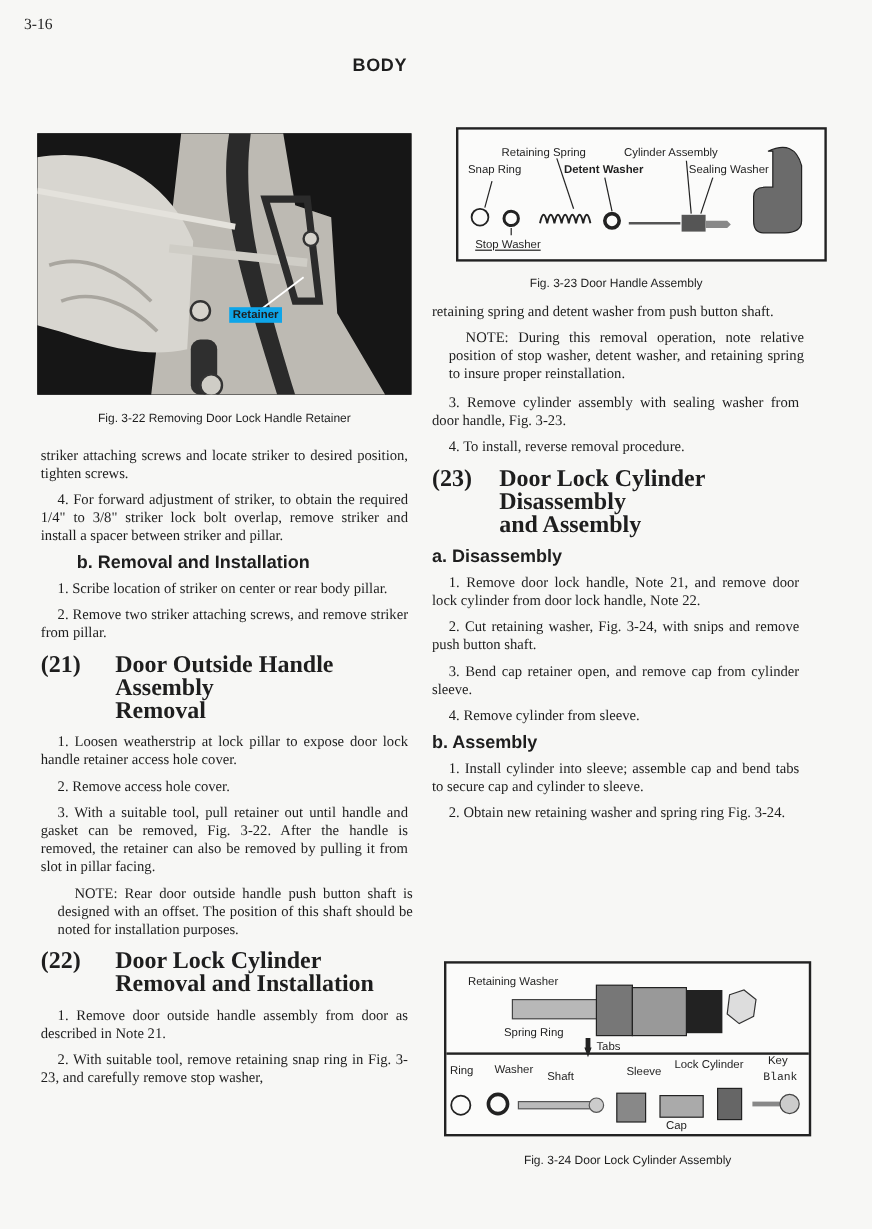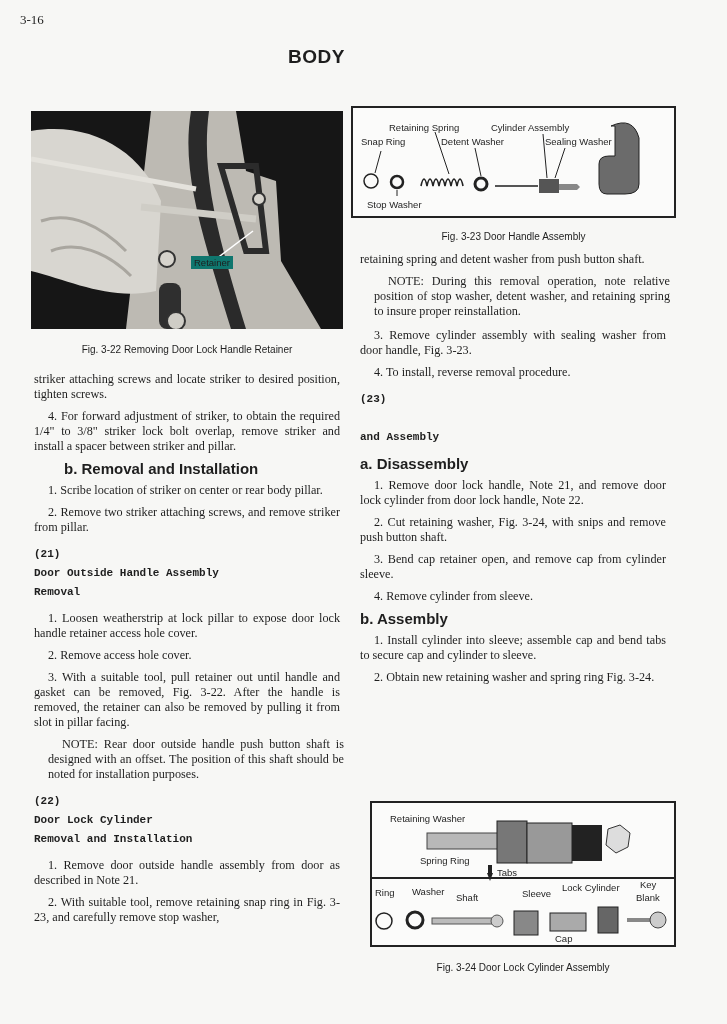--- a/index.html
+++ b/index.html
@@ -1,27 +1,27 @@
 <!DOCTYPE html>
 <html><head>
 <meta charset="utf-8">
 <style>
   html, body { margin:0; padding:0; }
   body { width:727px; height:1024px; background:#f7f7f5; position:relative; overflow:hidden;
          font-family:"Liberation Serif", serif; color:#1e1e1e; }
   .abs { position:absolute; }
   .pagenum { left:20px; top:12px; font-size:13px; }
   .runhead { left:0; width:633px; top:46px; text-align:center; font-family:"Liberation Sans", sans-serif;
-             font-weight:bold; font-size:19px; letter-spacing:0.5px; }
+             font-weight:bold; font-size:15px; letter-spacing:0.5px; }
   .col { position:absolute; font-size:12.2px; line-height:15px; }
   .col p { margin:0 4px 7px 0; text-align:justify; text-indent:14px; }
   .col p.cont { text-indent:0; }
   .note { margin:0 0 9px 14px !important; }
   .sub { font-family:"Liberation Sans", sans-serif; font-weight:bold; font-size:15px; margin:10px 0 12px 0; text-indent:0 !important; }
-  .sec { display:flex; font-family:Liberation Mono, monospace; font-weight:bold; font-size:11px; line-height:19px; margin:10px 0 9px 0;flex-direction:column; }
+  .sec { display:flex; font-family:Liberation Serif, serif; font-weight:bold; font-size:20px; line-height:19px; margin:10px 0 9px 0; }
   .sec .num { width:62px; flex:none; }
   .caption { font-family:"Liberation Sans", sans-serif; font-size:10px; text-align:center; }
   .figbox { position:absolute; border:2px solid #222; background:#fbfbfa; }
   .lbl { position:absolute; font-family:"Liberation Sans", sans-serif; font-size:9.5px; white-space:nowrap; }
   .photo { position:absolute; left:31px; top:111px; width:312px; height:218px; background:#151515; overflow:hidden; }
 </style>
 </head>
 <body>
 
 <div class="abs pagenum">3-16</div>
@@ -37,31 +37,31 @@
     <path d="M20 140 C45 130 75 140 100 165" stroke="#a9a69f" stroke-width="3" fill="none"></path>
     <line x1="0" y1="48" x2="165" y2="78" stroke="#e4e2dc" stroke-width="5"></line>
     <line x1="110" y1="96" x2="225" y2="108" stroke="#cfcdc6" stroke-width="7"></line>
     <path d="M190 55 L225 55 L235 140 L215 140 Z" fill="none" stroke="#2b2b2b" stroke-width="6"></path>
     <circle cx="136" cy="148" r="8" fill="#d6d3cc" stroke="#333" stroke-width="2"></circle>
     <circle cx="228" cy="88" r="6" fill="#d6d3cc" stroke="#333" stroke-width="2"></circle>
     <rect x="128" y="172" width="22" height="46" rx="8" fill="#2f2f2f"></rect>
     <circle cx="145" cy="210" r="9" fill="#cfcdc6" stroke="#333" stroke-width="2"></circle>
     <line x1="185" y1="148" x2="222" y2="120" stroke="#fff" stroke-width="1.5"></line>
   </svg>
-  <div class="lbl" style="left:160px; top:145px; background:#0f766e; padding:1px 3px; font-weight:normal;">Retainer</div>
+  <div class="lbl" style="left:160px; top:145px; background:#0ea5e9; padding:1px 3px; font-weight:bold;">Retainer</div>
 </div>
 <div class="abs caption" style="left:31px; width:312px; top:344px;">Fig. 3-22  Removing Door Lock Handle Retainer</div>
 
-<div class="figbox" style="left:351px; top:106px; width:305px; height:108px;padding-left:16px;">
+<div class="figbox" style="left:380px; top:106px; width:305px; height:108px;">
   <div class="lbl" style="left:36px; top:14px;">Retaining Spring</div>
   <div class="lbl" style="left:138px; top:14px;">Cylinder Assembly</div>
   <div class="lbl" style="left:8px; top:28px;">Snap Ring</div>
-  <div class="lbl" style="left:88px; top:28px;">Detent Washer</div>
+  <div class="lbl" style="left:88px; top:28px;font-weight:bold;">Detent Washer</div>
   <div class="lbl" style="left:192px; top:28px;">Sealing Washer</div>
-  <div class="lbl" style="left:14px; top:91px;">Stop Washer</div>
+  <div class="lbl" style="left:14px; top:91px;text-decoration:underline;">Stop Washer</div>
   <svg width="305" height="108" viewBox="0 0 305 108" style="position:absolute;left:0;top:0;">
     <circle cx="18" cy="73" r="7" fill="none" stroke="#222" stroke-width="1.5"></circle>
     <circle cx="44" cy="74" r="6" fill="none" stroke="#222" stroke-width="2.5"></circle>
     <path d="M68 78 q3 -14 6 0 q3 -14 6 0 q3 -14 6 0 q3 -14 6 0 q3 -14 6 0 q3 -14 6 0 q3 -14 6 0" fill="none" stroke="#222" stroke-width="1.6"></path>
     <circle cx="128" cy="76" r="6" fill="none" stroke="#222" stroke-width="3"></circle>
     <line x1="142" y1="78" x2="185" y2="78" stroke="#555" stroke-width="2"></line>
     <rect x="186" y="71" width="20" height="14" fill="#555"></rect>
     <path d="M206 76 h18 l3 3 -3 3 h-18 z" fill="#888"></path>
     <path d="M258 18 q22 -10 28 12 v46 q0 10 -14 10 h-18 q-8 0 -8 -10 v-20 q0 -8 10 -8 h6 v-30 z" fill="#6b6b6b" stroke="#222"></path>
     <line x1="28" y1="43" x2="22" y2="65" stroke="#222"></line>
@@ -98,21 +98,21 @@
   <p>2. With suitable tool, remove retaining snap ring in Fig. 3-23, and carefully remove stop washer,</p>
 </div>
 
 <div class="col" style="left:360px; top:252px; width:310px;">
   <p class="cont">retaining spring and detent washer from push button shaft.</p>
   <p class="note">NOTE:  During this removal operation, note relative position of stop washer, detent washer, and retaining spring to insure proper reinstallation.</p>
   <p>3. Remove cylinder assembly with sealing washer from door handle, Fig. 3-23.</p>
   <p>4. To install, reverse removal procedure.</p>
   <div class="sec">
     <span class="num" style="width:56px;">(23)</span>
-    <span><br>
+    <span><span>Door Lock Cylinder Disassembly</span><br>
     <span>and Assembly</span></span>
   </div>
   <p class="sub">a. Disassembly</p>
   <p>1. Remove door lock handle, Note 21, and remove door lock cylinder from door lock handle, Note 22.</p>
   <p>2. Cut retaining washer, Fig. 3-24, with snips and remove push button shaft.</p>
   <p>3. Bend cap retainer open, and remove cap from cylinder sleeve.</p>
   <p>4. Remove cylinder from sleeve.</p>
   <p class="sub">b. Assembly</p>
   <p>1. Install cylinder into sleeve; assemble cap and bend tabs to secure cap and cylinder to sleeve.</p>
   <p>2. Obtain new retaining washer and spring ring Fig. 3-24.</p>
@@ -122,21 +122,21 @@
   <div style="position:absolute; left:0; top:74px; width:302px; border-top:2px solid #222;"></div>
   <div class="lbl" style="left:18px; top:10px;">Retaining Washer</div>
   <div class="lbl" style="left:48px; top:52px;">Spring Ring</div>
   <div class="lbl" style="left:125px; top:64px;">Tabs</div>
   <div class="lbl" style="left:3px; top:84px;">Ring</div>
   <div class="lbl" style="left:40px; top:83px;">Washer</div>
   <div class="lbl" style="left:84px; top:89px;">Shaft</div>
   <div class="lbl" style="left:150px; top:85px;">Sleeve</div>
   <div class="lbl" style="left:190px; top:79px;">Lock Cylinder</div>
   <div class="lbl" style="left:268px; top:76px;">Key</div>
-  <div class="lbl" style="left:264px; top:89px;">Blank</div>
+  <div class="lbl" style="left:264px; top:89px;font-family:Liberation Mono, monospace;">Blank</div>
   <div class="lbl" style="left:183px; top:130px;">Cap</div>
   <svg width="302" height="142" viewBox="0 0 302 142" style="position:absolute;left:0;top:0;">
     <rect x="55" y="30" width="80" height="16" fill="#b8b8b8" stroke="#444"></rect>
     <rect x="125" y="18" width="30" height="42" fill="#777" stroke="#222"></rect>
     <rect x="155" y="20" width="45" height="40" fill="#999" stroke="#222"></rect>
     <rect x="200" y="22" width="30" height="36" fill="#222"></rect>
     <polygon points="236,26 248,22 258,30 256,44 244,50 234,42" fill="#ddd" stroke="#333"></polygon>
     <polygon points="115,70 121,70 118,78" fill="#222"></polygon>
     <rect x="116" y="62" width="4" height="10" fill="#222"></rect>
     <circle cx="12" cy="118" r="8" fill="none" stroke="#222" stroke-width="1.5"></circle>

